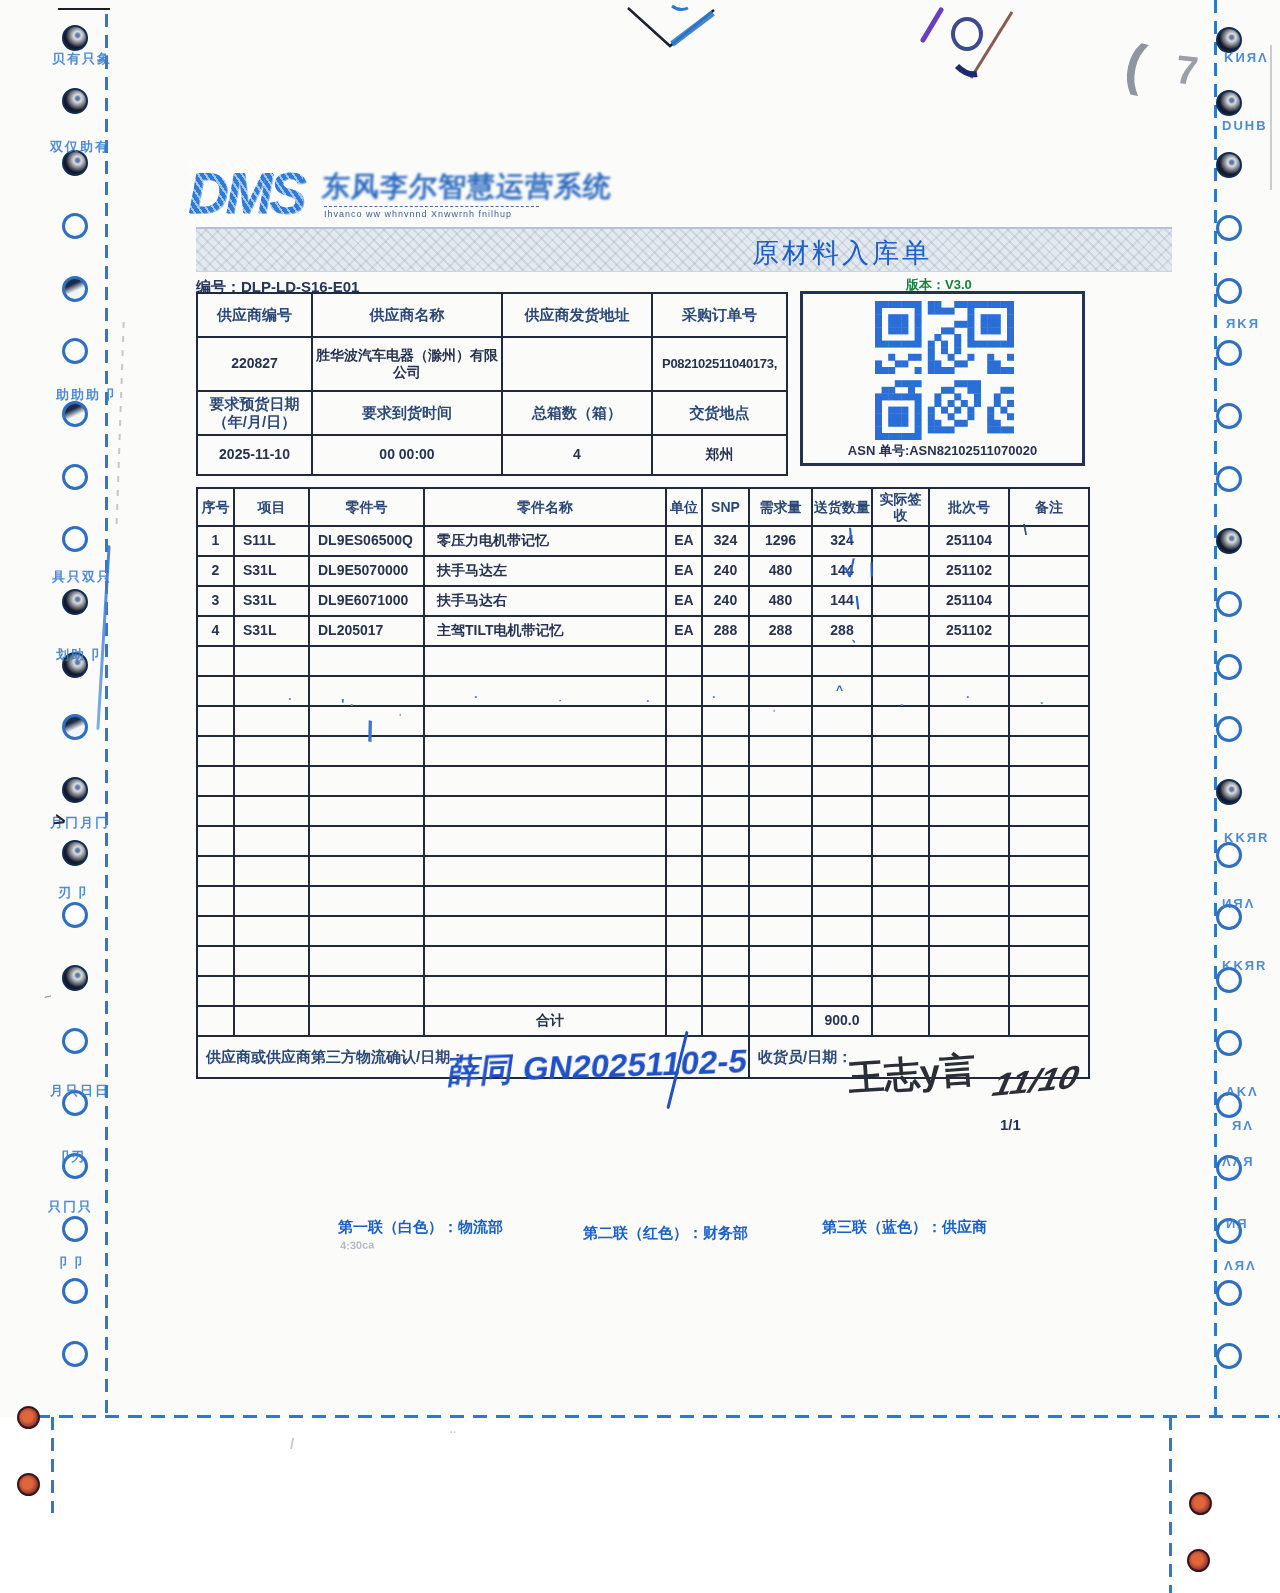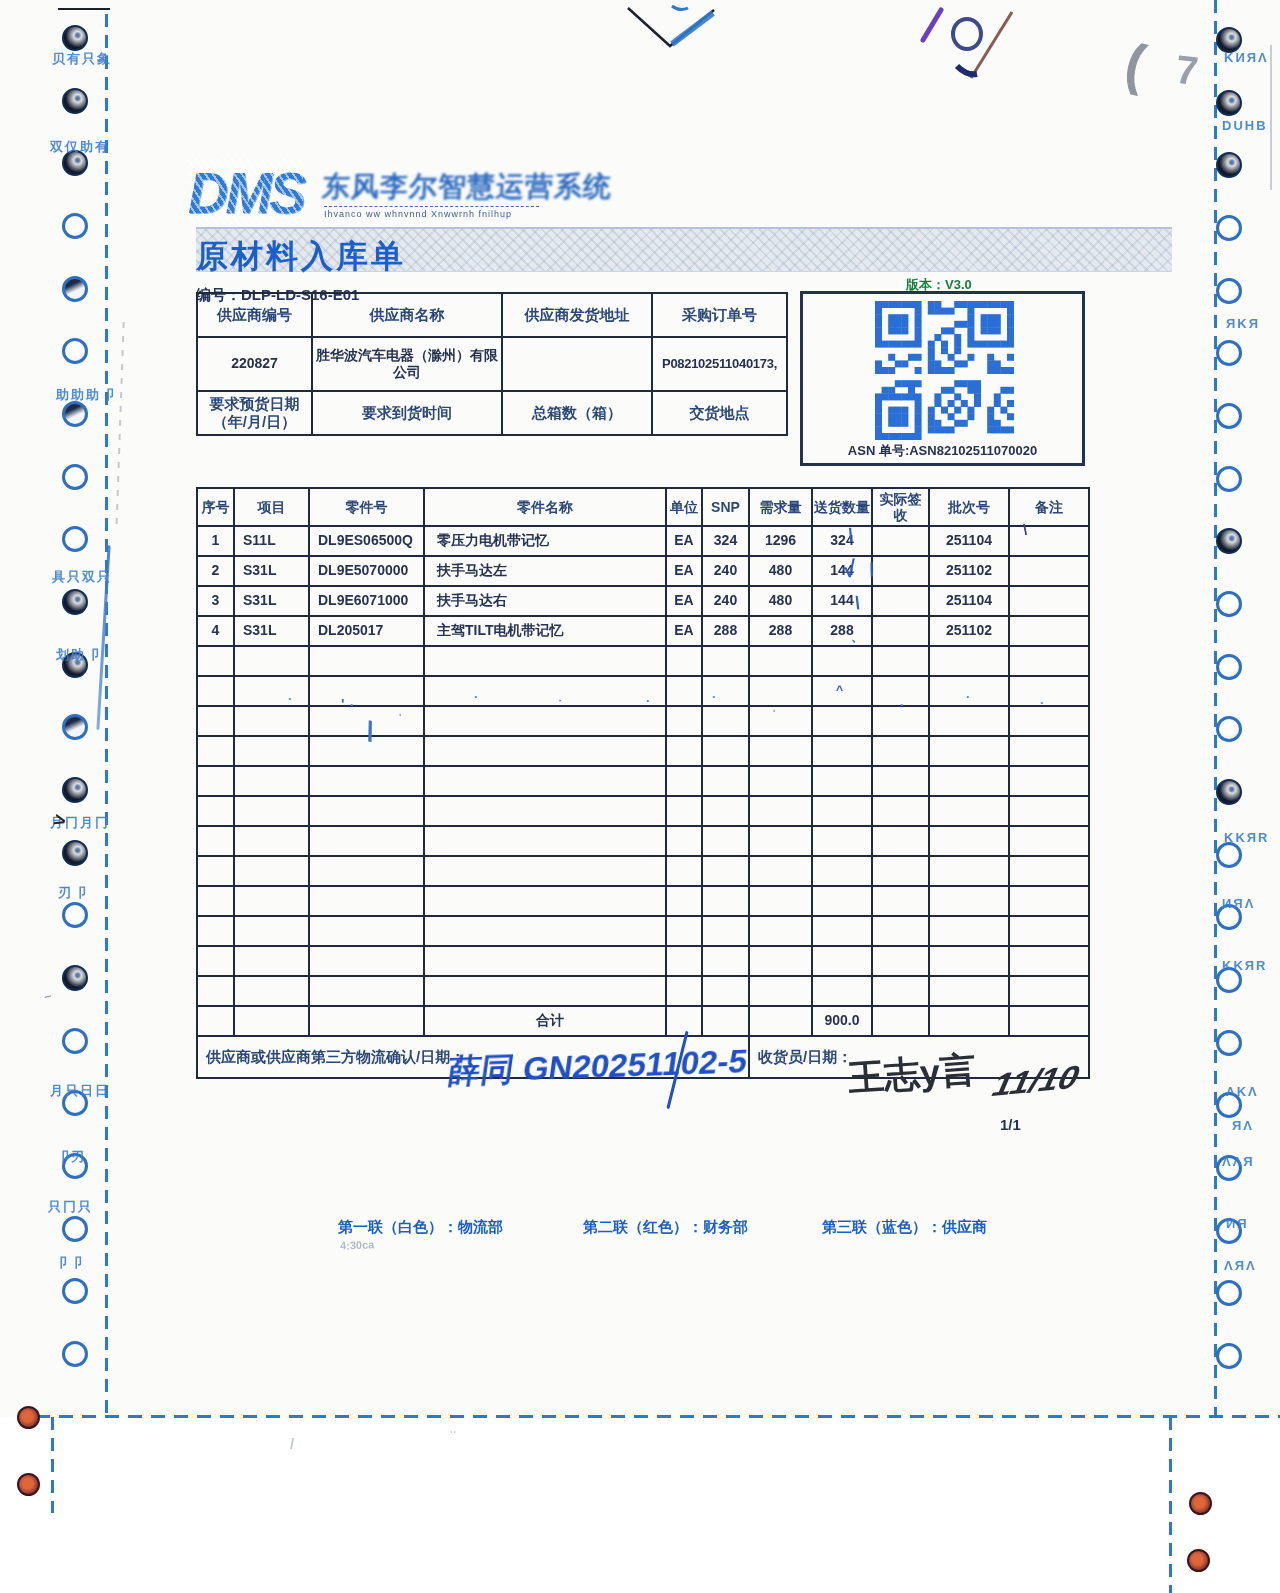--- a/index.html
+++ b/index.html
@@ -31,24 +31,24 @@
             mix-blend-mode:screen;pointer-events:none;}
   .logo-cn{position:absolute;left:322px;top:168px;font-size:28px;font-weight:bold;color:#2e6cc0;
            filter:blur(1px);letter-spacing:1px;transform:skewX(-3deg);}
   .logo-en{position:absolute;left:324px;top:206px;width:215px;font-size:9px;color:#3e5f9e;
            letter-spacing:1px;filter:blur(.7px);border-top:1px dashed #4a6aa8;padding-top:2px;white-space:nowrap;overflow:hidden;}
 
   .title-bar{position:absolute;left:196px;top:227px;width:976px;height:42px;background-color:#e4e9ef;
              background-image:repeating-linear-gradient(45deg,rgba(110,130,160,.18) 0 2px,transparent 2px 7px),
                               repeating-linear-gradient(-45deg,rgba(110,130,160,.14) 0 2px,transparent 2px 9px);
              border-top:2px solid #b3c2d6;border-bottom:1px solid #ccd5e1;}
-  .title-bar .ttl{position:absolute;left:0;right:240px;top:6px;text-align:left;font-size:32px;
-                  font-weight:bold;color:#1b5fc8;letter-spacing:3px;}
-
-  .doc-number{position:absolute;left:196px;top:286px;font-size:15px;font-weight:bold;color:#24355e;}
+  .title-bar .ttl{position:absolute;left:0;right:240px;top:6px;text-align:right;font-size:27px;
+                  font-weight:normal;color:#1b5fc8;letter-spacing:3px;}
+
+  .doc-number{position:absolute;left:196px;top:278px;font-size:15px;font-weight:bold;color:#24355e;}
   .doc-version{position:absolute;left:906px;top:276px;font-size:13px;font-weight:bold;color:#15803d;}
 
   table{border-collapse:collapse;position:absolute;table-layout:fixed;border-radius:9px;}
   th,td{border:2px solid #1f2a3d;overflow:hidden;}
   .t1{left:196px;top:292px;}
   .t2{left:196px;top:390px;}
   .t1 th,.t2 th{height:40px;color:#2b4878;font-weight:bold;font-size:15px;text-align:center;padding:1px;line-height:1.2;word-break:break-all;}
   .t1 td{height:50px;}
   .t2 td{height:36px;}
   .t1 td,.t2 td{color:#263250;font-size:14px;font-weight:600;text-align:center;padding:1px 2px;line-height:1.25;}
@@ -219,20 +219,26 @@
         <col style="width:190px">
         <col style="width:150px">
         <col style="width:135px">
       </colgroup>
     <tbody>
         <tr>
       <th>要求预货日期（年/月/日）</th>
       <th>要求到货时间</th>
       <th>总箱数（箱）</th>
       <th>交货地点</th>
+    </tr>
+    <tr>
+      <td>2025-11-10</td>
+      <td>00 00:00</td>
+      <td>4</td>
+      <td>郑州</td>
     </tr>
   </tbody>
     </table>
 
   <div class="qr-box">
     <svg id="qr-svg" width="140" height="140">
         <rect x="0" y="0" width="7" height="7" fill="#2a6fd6"></rect>
         <rect x="0" y="6.6" width="7" height="7" fill="#2a6fd6"></rect>
         <rect x="0" y="13.2" width="7" height="7" fill="#2a6fd6"></rect>
         <rect x="0" y="19.799999999999997" width="7" height="7" fill="#2a6fd6"></rect>
@@ -699,21 +705,21 @@
   </table>
 
   <div class="sig-blue">薛同 GN20251102-5</div>
   <div class="sig-stroke"></div>
   <div class="sig-black">王志y言</div>
   <div class="sig-date">11/10</div>
 
   <div class="page-indicator">1/1</div>
 
   <div class="copy-note" style="left:338px;">第一联（白色）：物流部</div>
-  <div class="copy-note" style="left:583px;">第二联（红色）：财务部</div>
+  <div class="copy-note" style="left:583px;margin-top:6px;">第二联（红色）：财务部</div>
   <div class="copy-note" style="left:822px;">第三联（蓝色）：供应商</div>
 
   <svg class="penmark-svg" style="left:618px;top:0;" width="130" height="58">
     <polyline points="10,8 52,46 96,10" stroke="#1c2230" stroke-width="2.5" fill="none"></polyline>
     <line x1="54" y1="44" x2="95" y2="13" stroke="#2f7ad0" stroke-width="6" opacity=".9"></line>
     <path d="M54,6 q8,6 16,2" stroke="#2f7ad0" stroke-width="3" fill="none"></path>
   </svg>
   <svg class="penmark-svg" style="left:915px;top:2px;" width="110" height="95">
     <line x1="8" y1="38" x2="26" y2="8" stroke="#6b3fc0" stroke-width="5" stroke-linecap="round"></line>
     <ellipse cx="52" cy="32" rx="14" ry="15" fill="none" stroke="#3d4a8c" stroke-width="4"></ellipse>

